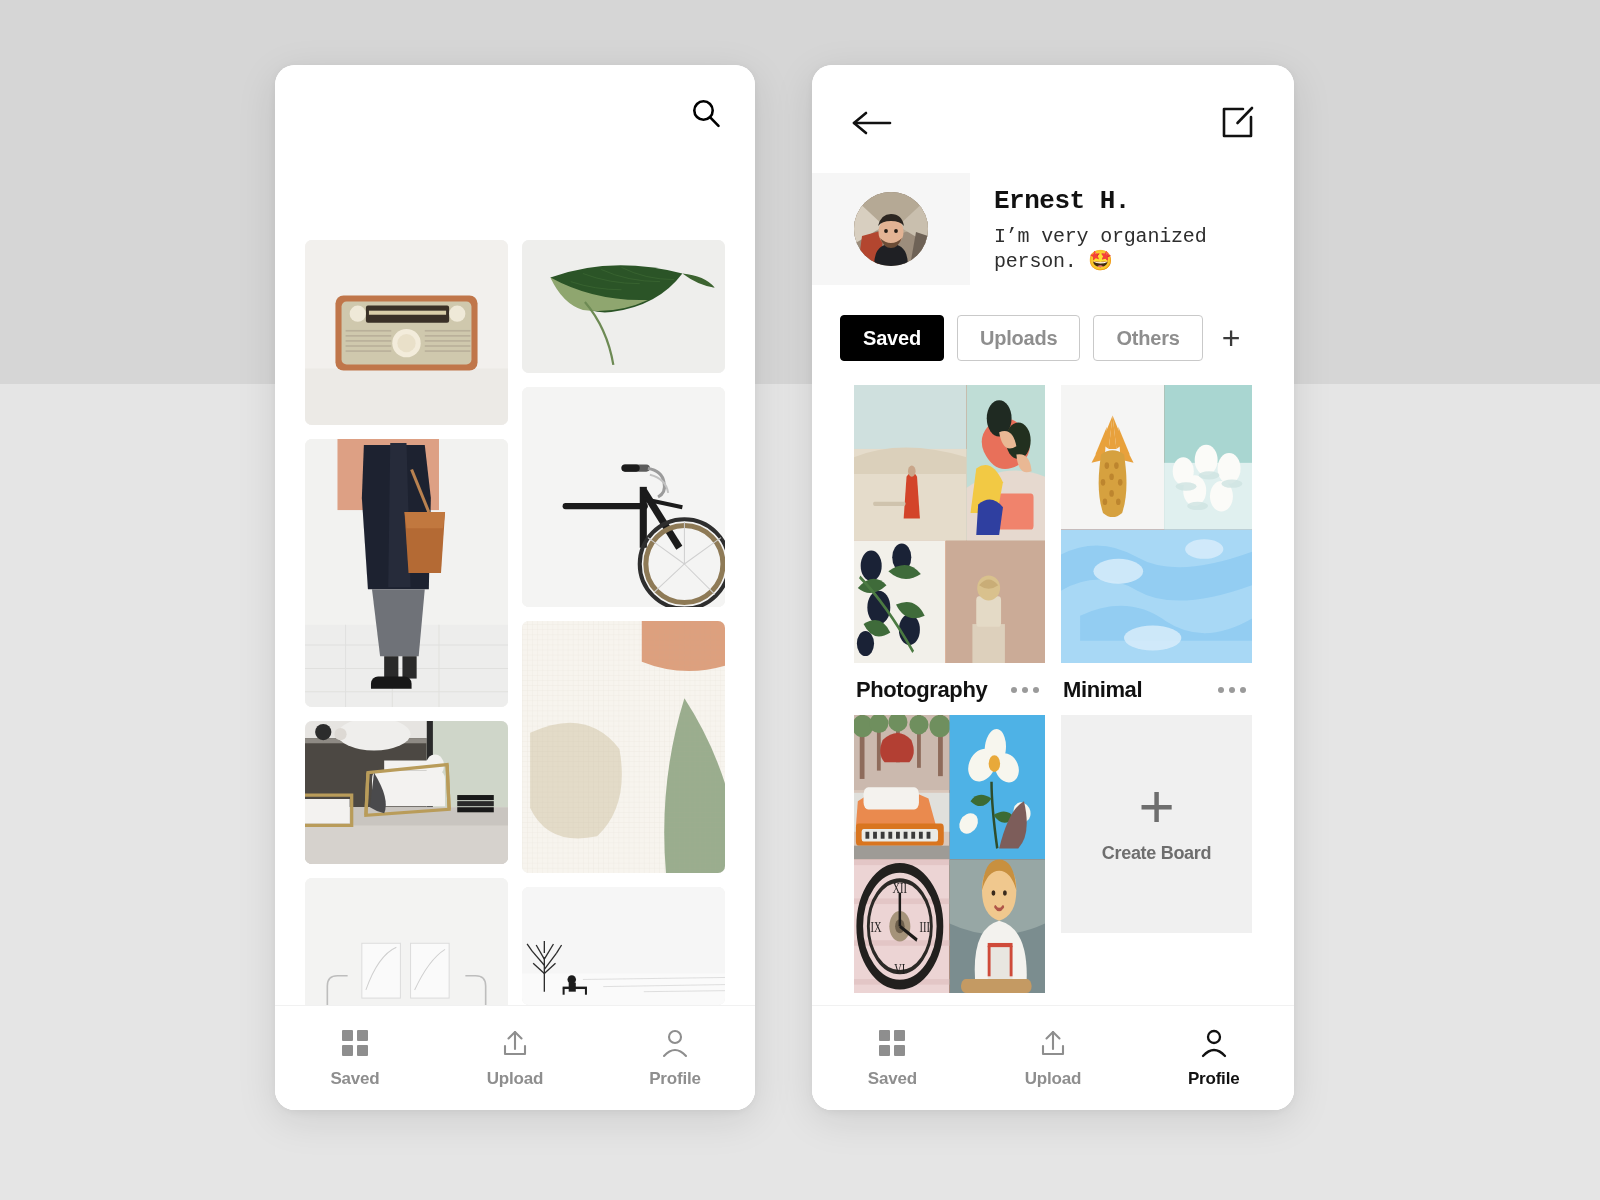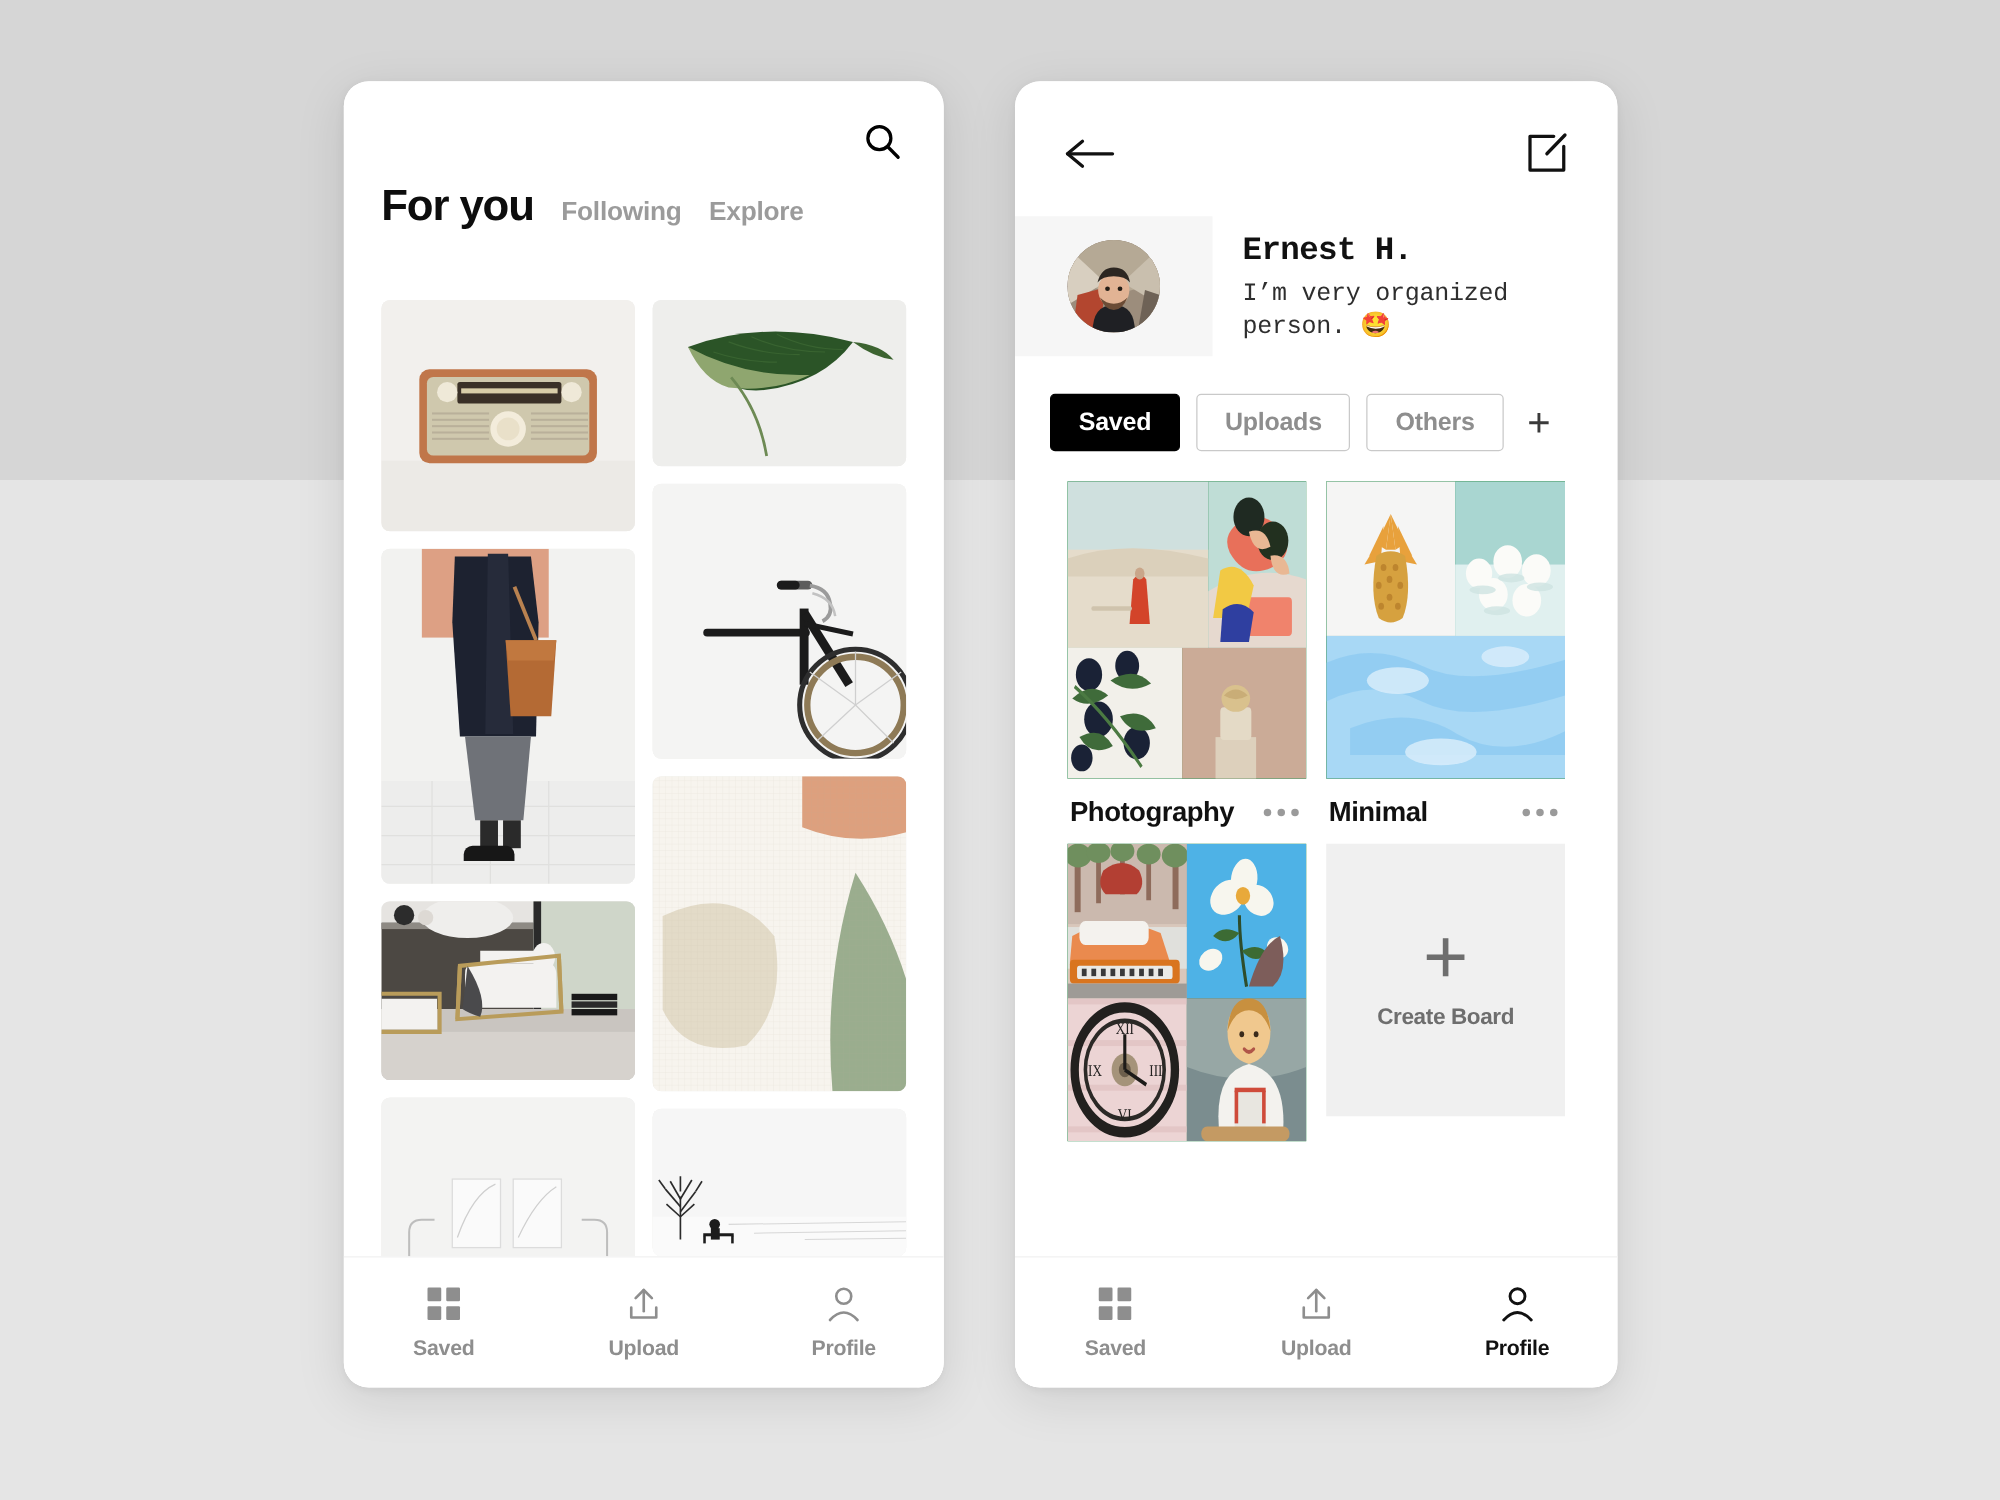--- a/index.html
+++ b/index.html
@@ -126,22 +126,22 @@
   }
 
   
   .boards {
     display: grid; grid-template-columns: 1fr 1fr;
     column-gap: 16px; row-gap: 12px;
     padding: 0 42px;
   }
   .board { display: flex; flex-direction: column; }
   .board-thumb {
-    width: 100%; height: 238px;
-    background: #15803d; overflow: hidden;
+    width: 100%; height: 278px;
+    background: #c2410c; overflow: hidden;
     display: grid;
   }
   .board-thumb svg { display:block; width:100%; height:100%; }
   .board-foot {
     display: flex; align-items: center; justify-content: space-between;
     padding: 14px 2px 0 2px;
   }
   .board-name { font-size: 22px; font-weight: 700; color:#111; letter-spacing:-0.4px; }
   .dots { display:flex; gap:5px; padding-right: 4px; cursor:pointer; }
   .dots i { width:6px; height:6px; border-radius:50%; background:#9a9a9a; display:block; }
@@ -164,25 +164,20 @@
 
     <div class="l-topbar">
       <div class="search-btn">
         <svg viewBox="0 0 34 34" fill="none" stroke="#000" stroke-width="2.6" stroke-linecap="round">
           <circle cx="14.5" cy="13.5" r="9.2"></circle>
           <line x1="21.2" y1="20.4" x2="29.5" y2="28.8"></line>
         </svg>
       </div>
     </div>
 
-    <div class="l-tabs">
-      <div class="l-title">For you</div>
-      <div class="l-tab">Following</div>
-      <div class="l-tab">Explore</div>
-    </div>
 
     <div class="masonry">
 
       <div class="mcol">
 
         <div class="tile" style="height:185px">
           <svg viewBox="0 0 200 185" preserveAspectRatio="xMidYMid slice">
             <rect width="200" height="185" fill="#f2f0ed"></rect>
             <rect y="128" width="200" height="57" fill="#eceae6"></rect>
             <rect x="30" y="56" width="140" height="74" rx="8" fill="#c0764a"></rect>

